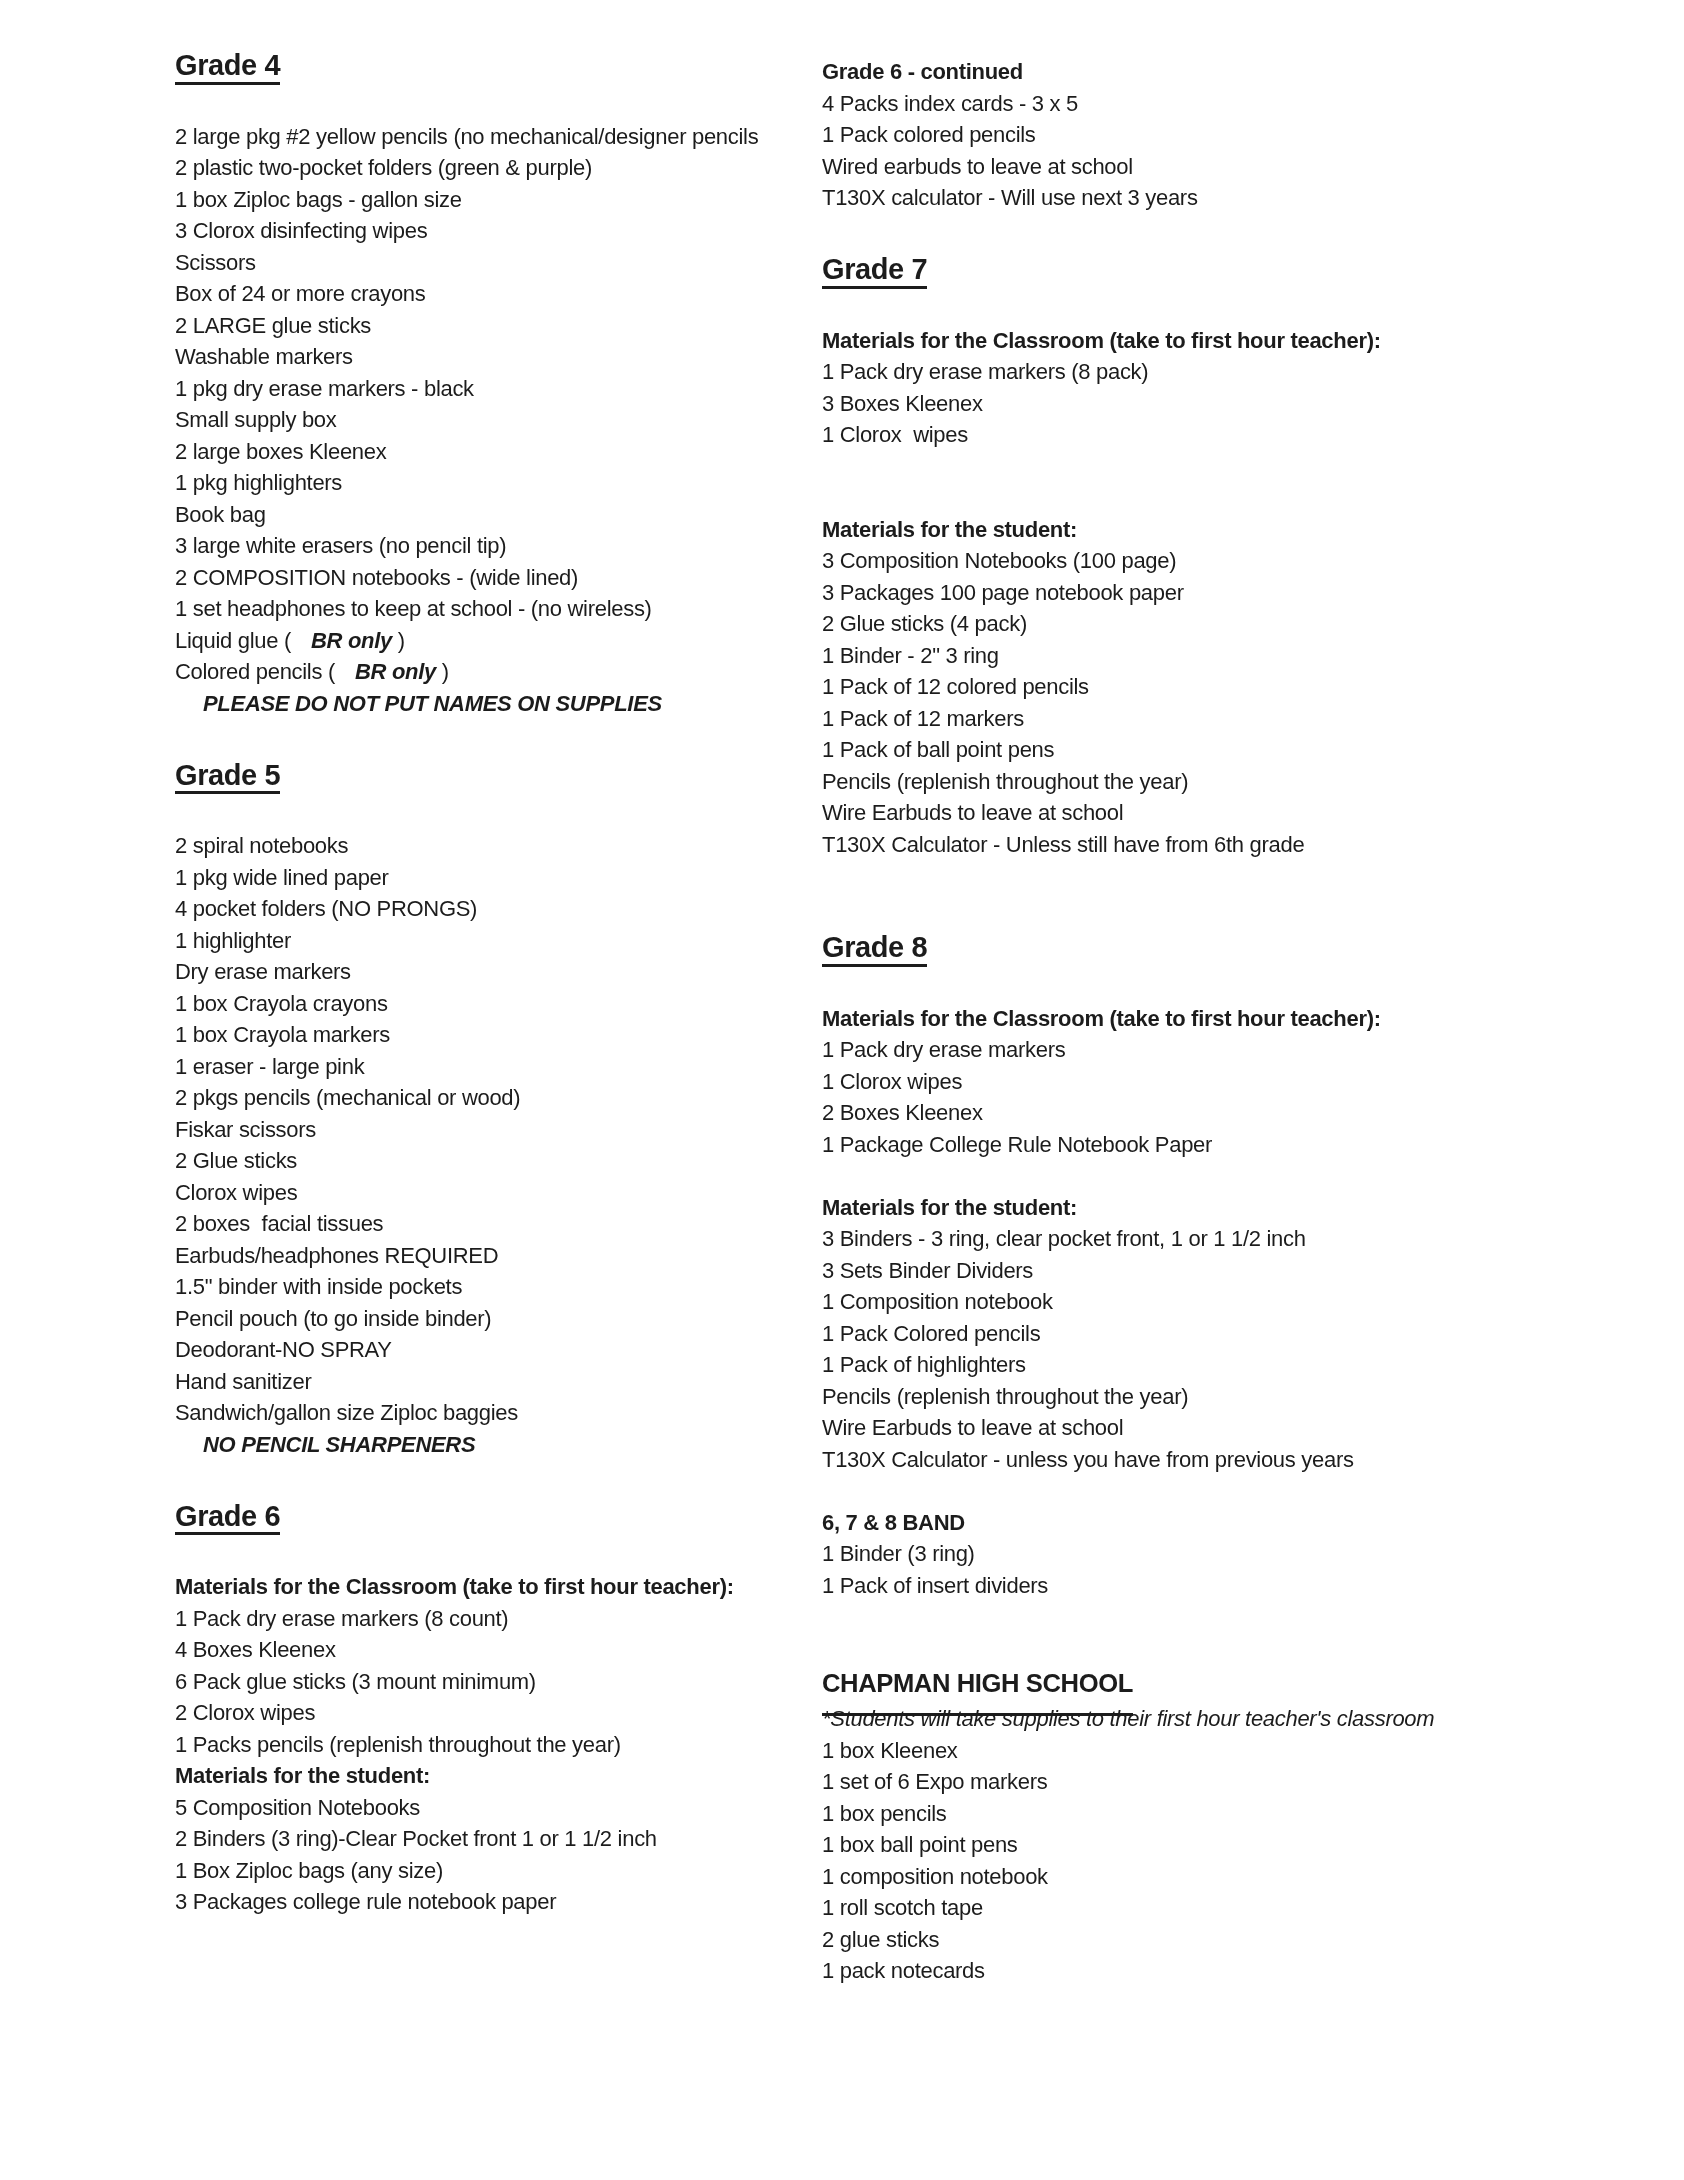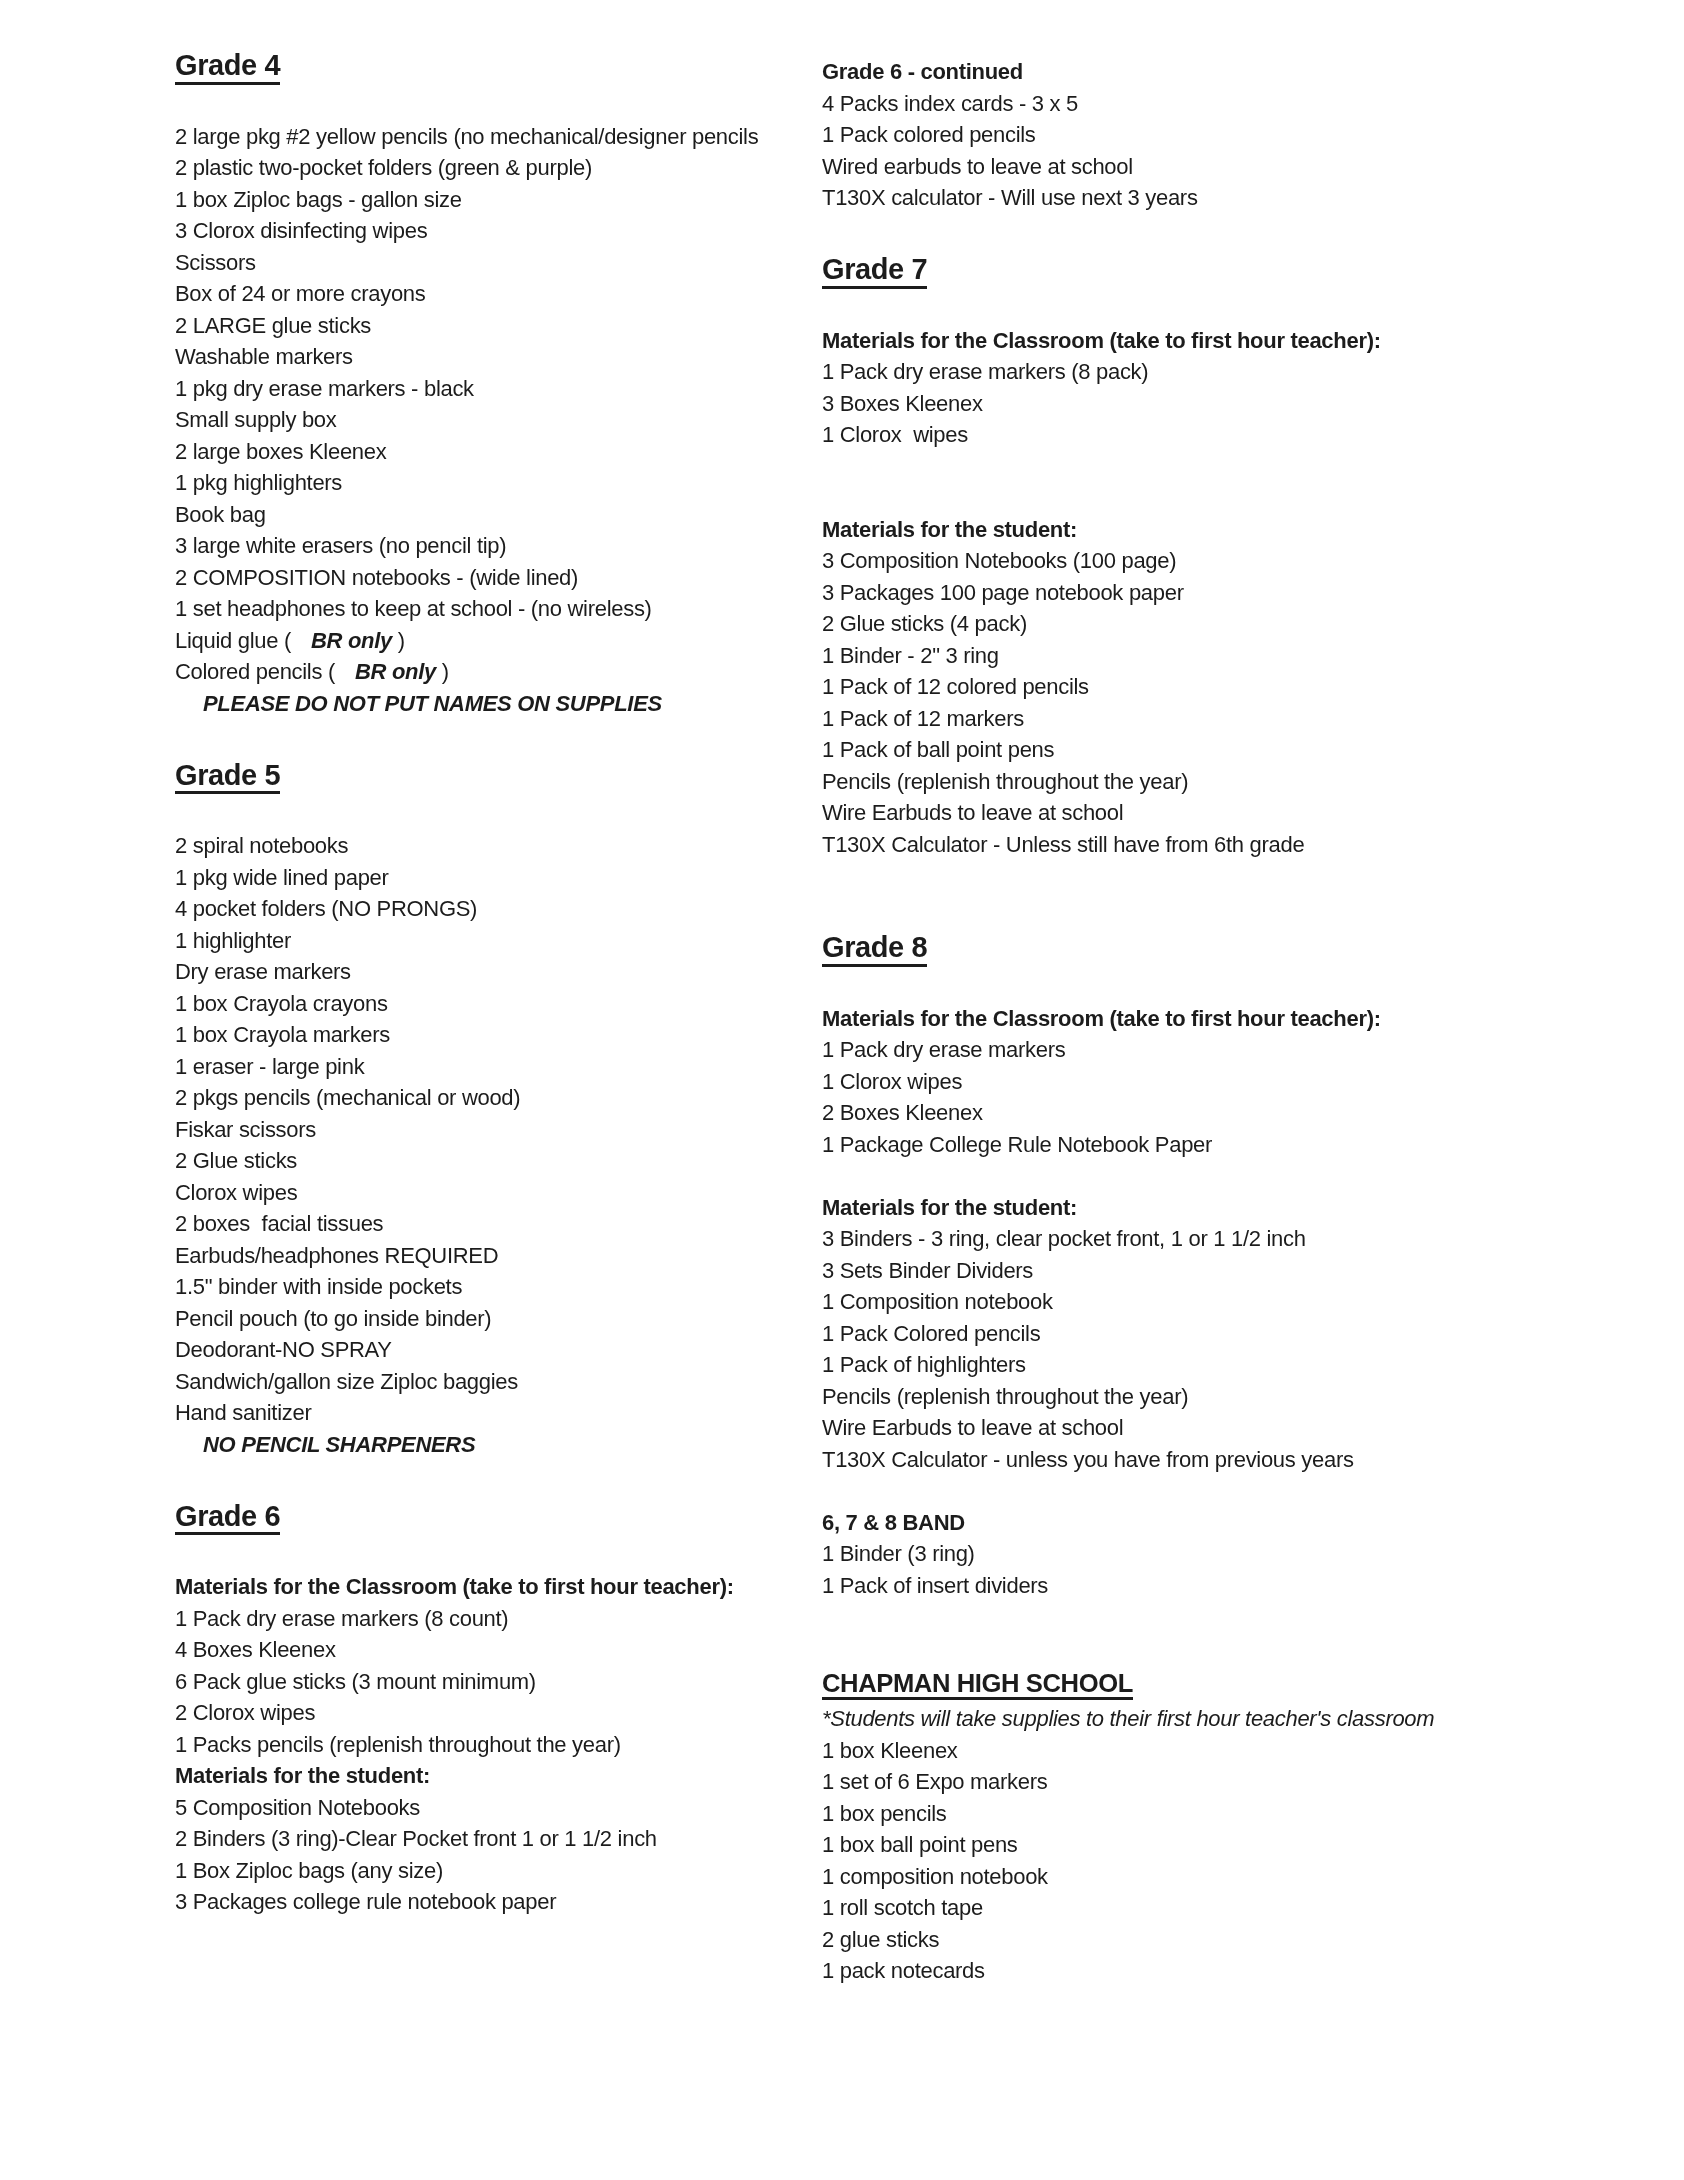--- a/index.html
+++ b/index.html
@@ -40,21 +40,21 @@
     font-weight: 700;
     letter-spacing: -0.4px;
     border-bottom: 3.4px solid currentColor;
     padding-bottom: 0.9px;
   }
   .school .u {
     font-size: 25.6px;
     font-weight: 700;
     letter-spacing: -0.4px;
     border-bottom: 3.4px solid currentColor;
-    padding-bottom: 0;
+    padding-bottom: 16px;
     text-align: center;
   }
 
   .sub { font-weight: 700; }
   .bi  { font-weight: 700; font-style: italic; margin-left: 28px; }
   .it  { font-style: italic; }
   .bi-inline { font-weight: 700; font-style: italic; margin-left: 20px; }
 </style>
 </head>
 <body>
@@ -95,22 +95,22 @@
       <div class="line">1 eraser - large pink</div>
       <div class="line">2 pkgs pencils (mechanical or wood)</div>
       <div class="line">Fiskar scissors</div>
       <div class="line">2 Glue sticks</div>
       <div class="line">Clorox wipes</div>
       <div class="line">2 boxes  facial tissues</div>
       <div class="line">Earbuds/headphones REQUIRED</div>
       <div class="line">1.5" binder with inside pockets</div>
       <div class="line">Pencil pouch (to go inside binder)</div>
       <div class="line">Deodorant-NO SPRAY</div>
+      <div class="line">Hand sanitizer</div>
       <div class="line">Sandwich/gallon size Ziploc baggies</div>
-      <div class="line">Hand sanitizer</div>
       <div class="line bi">NO PENCIL SHARPENERS</div>
       <div class="line blank"></div>
       <div class="line grade"><span class="u">Grade 6</span></div>
       <div class="line blank"></div>
       <div class="line sub">Materials for the Classroom (take to first hour teacher):</div>
       <div class="line">1 Pack dry erase markers (8 count)</div>
       <div class="line">4 Boxes Kleenex</div>
       <div class="line">6 Pack glue sticks (3 mount minimum)</div>
       <div class="line">2 Clorox wipes</div>
       <div class="line">1 Packs pencils (replenish throughout the year)</div>

